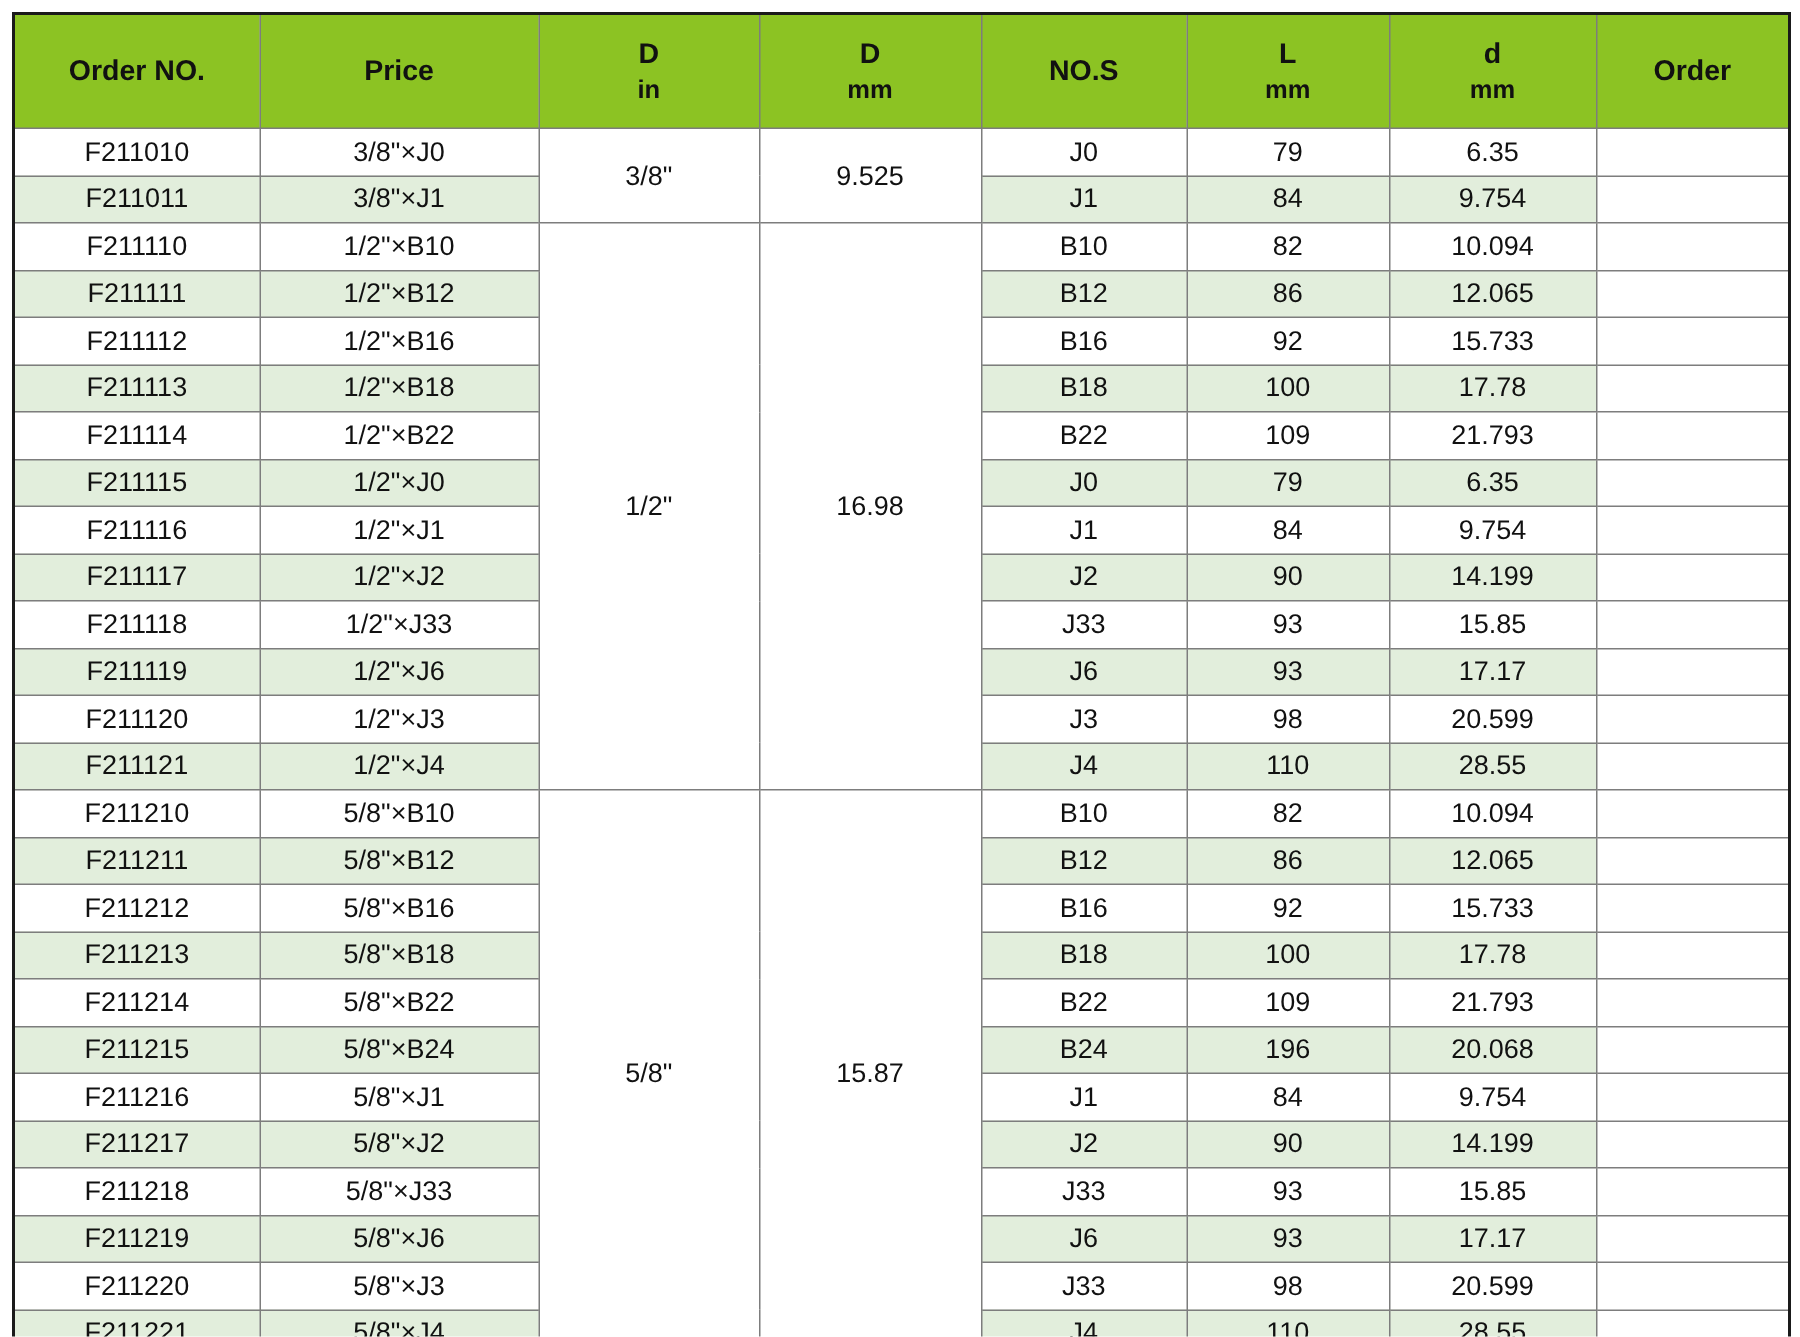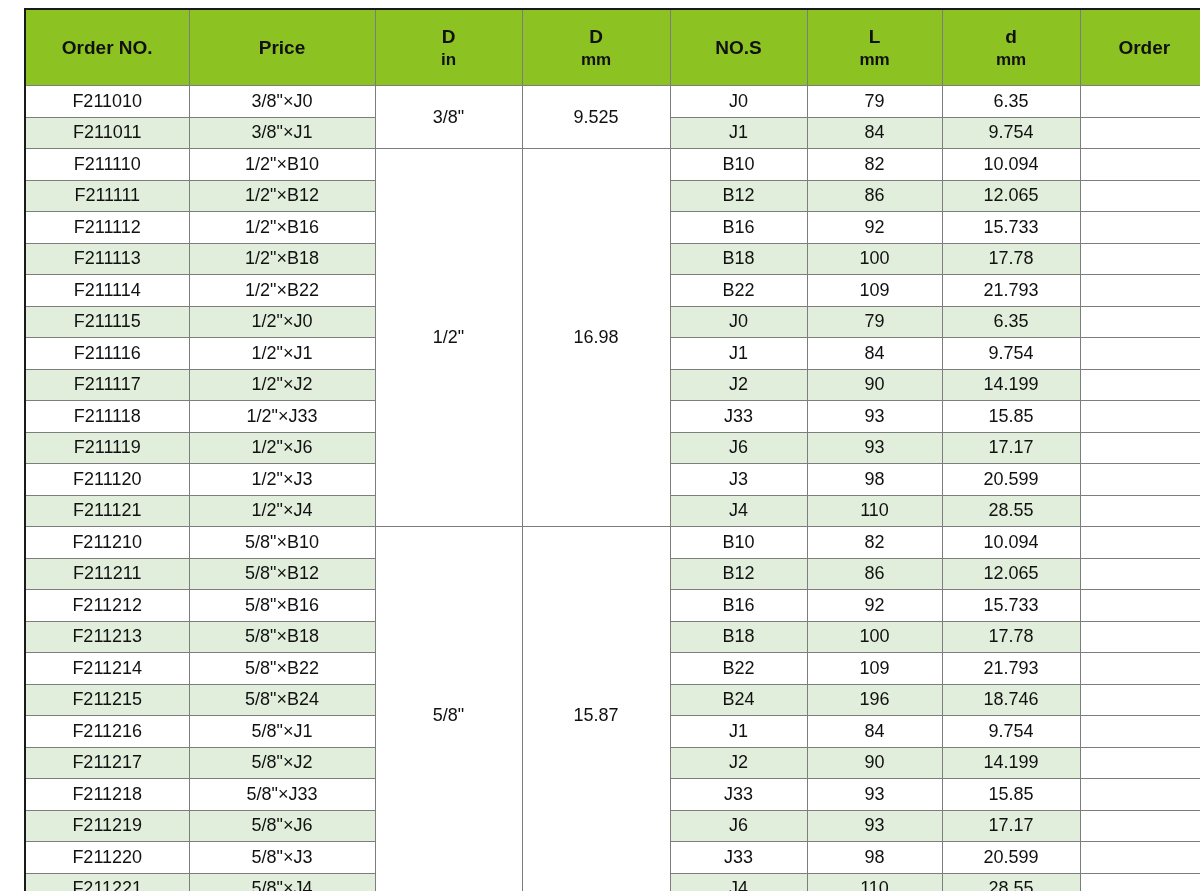--- a/index.html
+++ b/index.html
@@ -11,21 +11,21 @@
     width: 1200px;
     height: 891px;
     font-family: "Liberation Sans", sans-serif;
     overflow: hidden;
   }
   #sheet {
     position: relative;
     width: 1200px;
     height: 891px;
     box-sizing: border-box;
-    padding: 8px 8px 13px 24px;
+    padding: 8px 8px 13px 8px;
   }
   table.spec {
     border-collapse: collapse;
     table-layout: fixed;
     width: 1184px;
     border-left: 2px solid #1a1a1a;
     border-right: 2px solid #1a1a1a;
     border-top: 2px solid #1a1a1a;
     border-bottom: 2px solid #1a1a1a;
   }
@@ -266,21 +266,21 @@
           <td class="plain ">B22</td>
           <td class="plain ">109</td>
           <td class="plain ">21.793</td>
           <td class="price-cell"></td>
         </tr>
         <tr class="alt">
           <td class="tint ">F211215</td>
           <td class="tint ">5/8"×B24</td>
           <td class="tint ">B24</td>
           <td class="tint ">196</td>
-          <td class="tint ">18.746</td>
+          <td class="tint ">20.068</td>
           <td class="price-cell"></td>
         </tr>
         <tr>
           <td class="plain ">F211216</td>
           <td class="plain ">5/8"×J1</td>
           <td class="plain ">J1</td>
           <td class="plain ">84</td>
           <td class="plain ">9.754</td>
           <td class="price-cell"></td>
         </tr>

